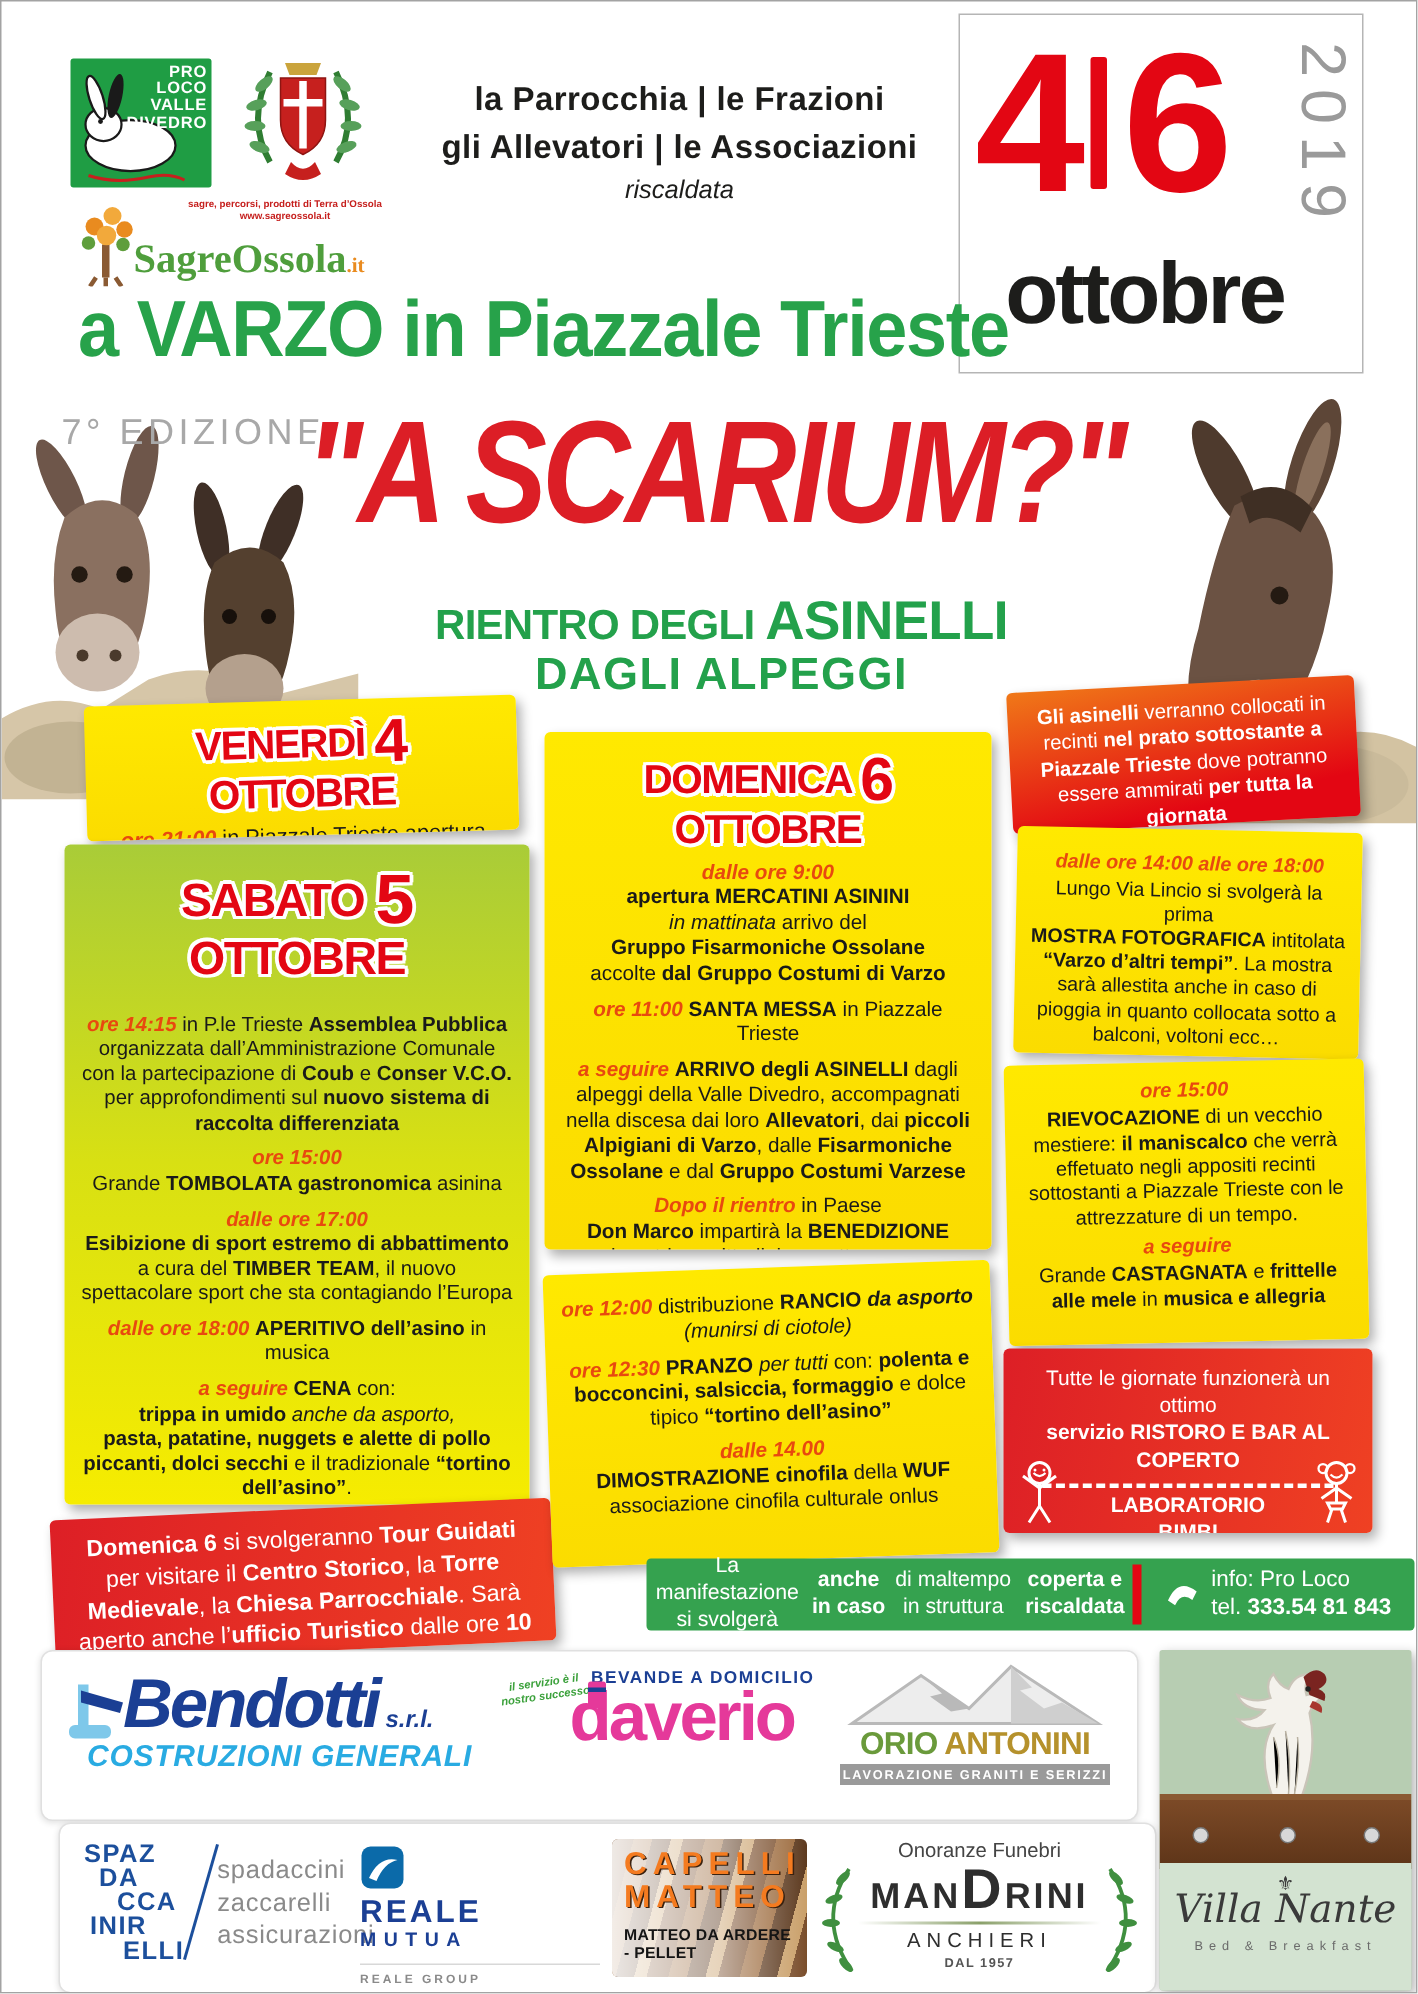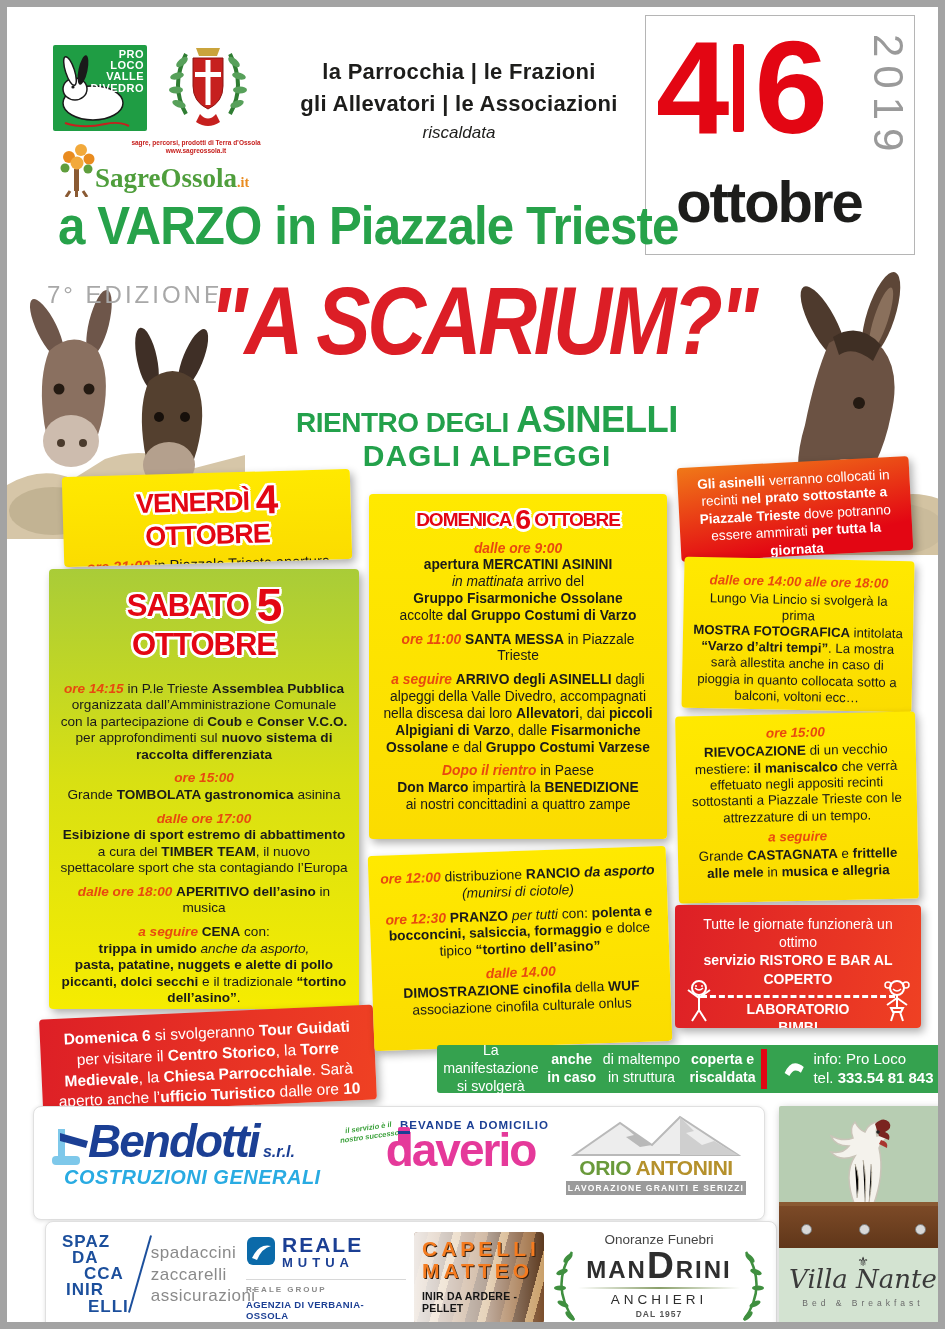--- a/index.html
+++ b/index.html
@@ -1,17 +1,17 @@
 <!DOCTYPE html>
 <html><head>
 <meta charset="utf-8">
 <style>
   html,body{margin:0;padding:0;background:#e9e9e9;}
   #poster{position:relative;width:945px;height:1329px;background:#fff;margin:0 auto;
-    font-family:"Liberation Sans",sans-serif;overflow:hidden;border:7px solid #a3a3a3;box-sizing:border-box;}
+    font-family:"Liberation Sans",sans-serif;overflow:hidden;border:1px solid #a3a3a3;box-sizing:border-box;}
   .abs{position:absolute;}
   
   .collab{left:268px;top:52px;width:368px;text-align:center;color:#1d1d1b;}
   .collab-intro{font-size:17px;font-style:italic;margin-bottom:8px;}
   .collab-strong{font-size:22px;font-weight:700;margin-bottom:6px;letter-spacing:.3px;}
   .collab-outro{font-size:17px;font-style:italic;margin-top:4px;}
   .datebox{left:638px;top:8px;width:268px;height:238px;border:1px solid #b5b5b5;background:#fff;}
   .days{position:absolute;left:10px;top:6px;display:flex;align-items:center;color:#e30613;font-weight:800;}
   .daynum{font-size:132px;line-height:1;letter-spacing:-6px;}
   .daybar{width:11px;height:88px;background:#e30613;margin:0 10px;border-radius:2px;}
@@ -48,21 +48,21 @@
   .seg-time{color:#e8490f;font-style:italic;font-weight:700;}
   .seg-b{font-weight:800;}
   .seg-i{font-style:italic;}
   .seg-bi{font-weight:800;font-style:italic;}
   .bx-venerdi{left:56px;top:466px;width:288px;height:90px;transform:rotate(-1.6deg);padding:8px 10px;font-size:14.5px;}
   .bx-venerdi .boxhead{font-size:27px;}
   .bx-sabato{left:42px;top:562px;width:310px;height:440px;padding:13px 11px;font-size:13.6px;}
   .bx-sabato .boxhead{font-size:31px;margin-bottom:21px;}
   .bx-tour{left:34px;top:1005px;width:334px;height:95px;transform:rotate(-2.6deg);padding:11px 14px;font-size:15.5px;line-height:1.34;}
   .bx-domenica{left:362px;top:487px;width:298px;height:345px;padding:11px 10px;font-size:13.8px;}
-  .bx-domenica .boxhead{font-size:19px;margin-bottom:2px;}
+  .bx-domenica .boxhead{font-size:27px;margin-bottom:2px;}
   .bx-pranzo{left:364px;top:844px;width:298px;height:195px;transform:rotate(-2deg);padding:9px 10px;font-size:13.8px;}
   .bx-asinelli{left:672px;top:455px;width:232px;height:94px;transform:rotate(-3deg);padding:9px 12px;font-size:13.6px;line-height:1.28;}
   .bx-mostra{left:676px;top:552px;width:230px;height:151px;transform:rotate(1.2deg);padding:8px 9px;font-size:13.2px;}
   .bx-rievo{left:670px;top:707px;width:240px;height:187px;transform:rotate(-1.2deg);padding:9px 10px;font-size:13.4px;}
   .bx-ristoro{left:668px;top:898px;width:246px;height:123px;padding:10px 10px;font-size:14px;line-height:1.3;}
   .dashes{border-top:3px dashed #fff;margin:7px 16px 2px 16px;}
   .kid{position:absolute;bottom:6px;width:32px;height:44px;}
   
   .notice{left:430px;top:1038px;width:512px;height:48px;background:#35a24f;border-radius:3px;display:flex;align-items:stretch;color:#fff;}
   .notice-left{flex:1;display:flex;align-items:center;justify-content:center;font-size:14.2px;line-height:1.25;text-align:center;}
@@ -87,21 +87,21 @@
   .orio-band{margin-top:3px;background:#9a9a9a;color:#fff;font-size:8.5px;font-weight:700;letter-spacing:1.2px;padding:2px 0;}
   .spad{left:16px;top:12px;display:flex;gap:10px;align-items:center;}
   .spad-mark{color:#1c4f9c;font-weight:800;font-size:17px;line-height:.95;text-align:left;letter-spacing:1px;}
   .spad-mark div:nth-child(2){margin-left:10px;}
   .spad-mark div:nth-child(3){margin-left:22px;}
   .spad-mark div:nth-child(4){margin-left:4px;}
   .spad-mark div:nth-child(5){margin-left:26px;}
   .spad-slash{width:2px;height:80px;background:#1c4f9c;transform:rotate(16deg);}
   .spad-lines{color:#8a8a8a;font-size:17px;line-height:1.25;text-align:left;letter-spacing:.5px;}
   .reale{left:200px;top:14px;width:160px;}
-  .reale-row{display:flex;gap:6px;align-items:flex-start;}
+  .reale-row{display:flex;gap:6px;align-items:flex-start;flex-direction:column;}
   .reale-name1{font-size:21px;font-weight:800;color:#1b3f94;letter-spacing:2px;line-height:.9;}
   .reale-name2{font-size:13px;font-weight:700;color:#1b3f94;letter-spacing:5px;}
   .reale-group{margin-top:9px;font-size:8px;font-weight:700;color:#8a8a8a;letter-spacing:2px;border-top:1px solid #d8d8d8;padding-top:5px;}
   .reale-agency{margin-top:5px;font-size:9.5px;font-weight:800;color:#1b3f94;letter-spacing:.4px;border-bottom:2px solid #f0a818;padding-bottom:2px;display:inline-block;}
   .reale-fine{margin-top:3px;height:3px;width:140px;background:repeating-linear-gradient(90deg,#cfcfcf 0 8px,#fff 8px 11px);}
   .capelli{left:368px;top:10px;width:130px;height:92px;border-radius:4px;overflow:hidden;
     background:repeating-linear-gradient(105deg,#7a4e2c 0 14px,#9c6a3c 14px 26px,#5d3a1f 26px 38px,#caa06a 38px 46px);}
   .capelli-inner{position:absolute;inset:0;background:linear-gradient(90deg,rgba(255,255,255,.88) 0%,rgba(255,255,255,.55) 55%,rgba(255,255,255,0) 100%);padding:6px 8px;box-sizing:border-box;text-align:left;}
   .capelli-name{font-size:21px;font-weight:800;color:#f47b20;letter-spacing:4px;line-height:1.05;text-shadow:1px 1px 0 #3a2210;}
   .capelli-tag{margin-top:8px;font-size:10.5px;font-weight:800;color:#141414;letter-spacing:.2px;}
@@ -397,21 +397,21 @@
       <div class="reale-agency">AGENZIA DI VERBANIA-OSSOLA</div>
       <div class="reale-fine"></div>
     </div>
 
     <div class="capelli abs">
       <div class="capelli-inner">
         <div class="capelli-name">
           <div>CAPELLI</div>
           <div>MATTEO</div>
         </div>
-        <div class="capelli-tag">INIR DA ARDERE - PELLET</div>
+        <div class="capelli-tag">MATTEO DA ARDERE - PELLET</div>
       </div>
     </div>
 
     <div class="abs mandrini">
       <svg class="abs" style="left:-8px;top:14px" width="34" height="78" viewBox="0 0 34 78">
         <path d="M28 74 Q4 40 26 6" stroke="#3f8f3f" stroke-width="2.5" fill="none"></path>
         <g fill="#3f8f3f">
           <ellipse cx="22" cy="12" rx="6" ry="2.6" transform="rotate(-45 22 12)"></ellipse>
           <ellipse cx="16" cy="26" rx="6" ry="2.6" transform="rotate(-20 16 26)"></ellipse>
           <ellipse cx="14" cy="42" rx="6" ry="2.6"></ellipse>

